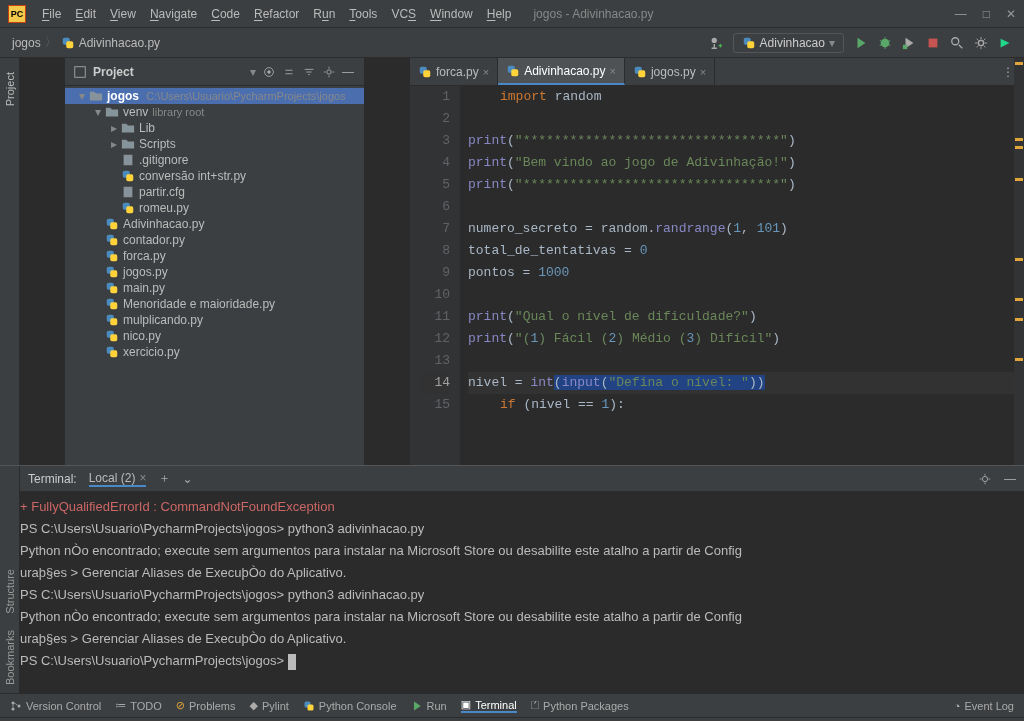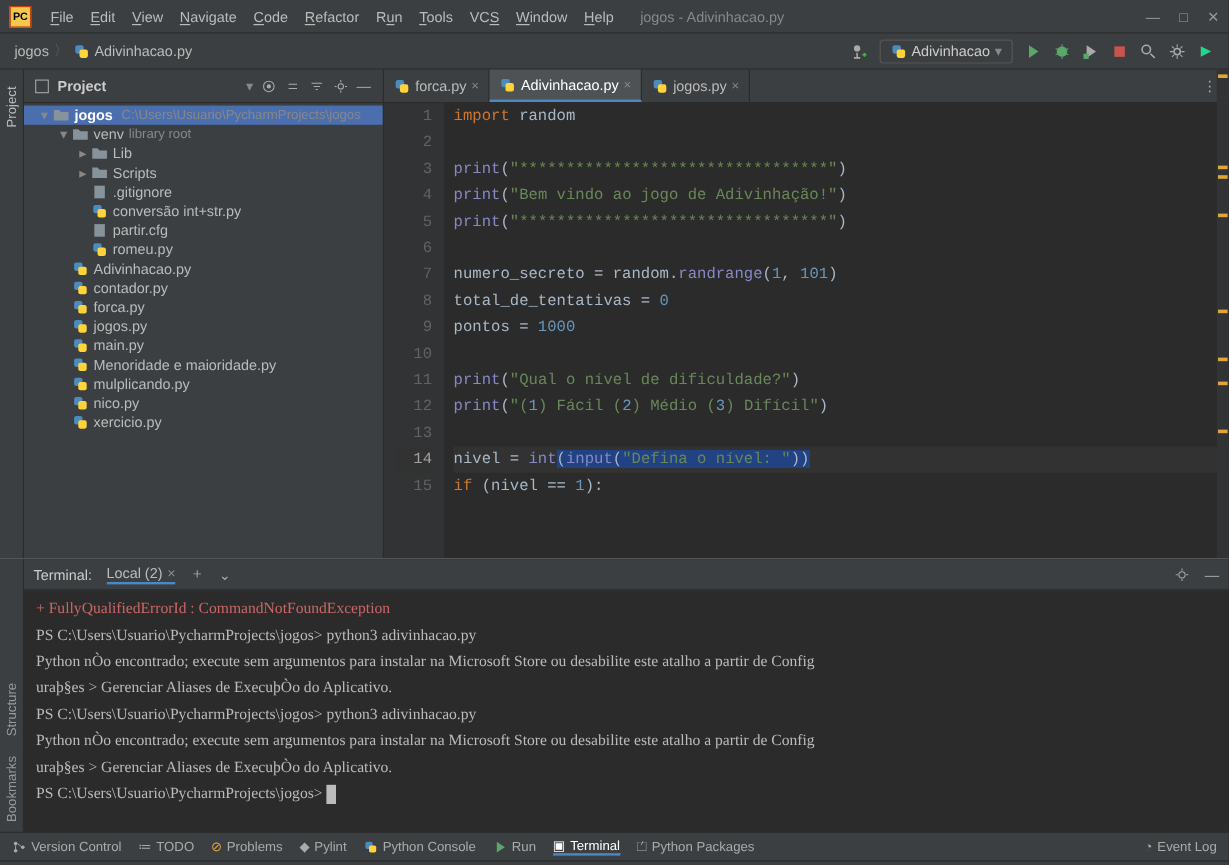--- a/index.html
+++ b/index.html
@@ -18,21 +18,21 @@
 .navbar { height:30px; background:#3c3f41; display:flex; align-items:center; padding:0 12px; border-bottom:1px solid #2b2b2b; }
 .breadcrumb { display:flex; align-items:center; gap:4px; }
 .breadcrumb .bc-item { color:#bbb; cursor:pointer; }
 .breadcrumb .sep { color:#666; }
 .navbar-spacer { flex:1; }
 .nav-actions { display:flex; align-items:center; gap:10px; }
 .run-config { background:#3c3f41; border:1px solid #555; border-radius:3px; padding:2px 8px; display:flex; align-items:center; gap:4px; color:#ccc; cursor:pointer; }
 .nav-icon { width:14px; height:14px; cursor:pointer; }
 
 
-.main { display:flex; height:407px; }
+.main { display:flex; height:407px;gap:45px; }
 
 
 .left-bar { width:20px; background:#3c3f41; border-right:1px solid #2b2b2b; display:flex; flex-direction:column; align-items:center; padding-top:6px; }
 .left-bar .tab { writing-mode:vertical-rl; transform:rotate(180deg); font-size:11px; color:#bbb; padding:8px 2px; cursor:pointer; }
 .left-bar-bottom { width:20px; background:#3c3f41; border-right:1px solid #2b2b2b; display:flex; flex-direction:column; justify-content:flex-end; align-items:center; }
 .left-bar-bottom .tab { writing-mode:vertical-rl; transform:rotate(180deg); font-size:11px; color:#999; padding:8px 2px; cursor:pointer; }
 
 
 .project { width:300px; background:#3c3f41; border-right:1px solid #2b2b2b; display:flex; flex-direction:column; }
 .project-header { height:28px; display:flex; align-items:center; padding:0 8px; gap:6px; border-bottom:1px solid #2b2b2b; }
@@ -53,39 +53,39 @@
 .tab-item.active { background:#4e5254; color:#fff; border-bottom:2px solid #4a88c7; }
 .tab-item .closex { color:#888; font-size:11px; }
 .tabs-more { margin-left:auto; padding:0 10px; color:#aaa; cursor:pointer; }
 .code-area { flex:1; display:flex; font-family:'Consolas','Courier New',monospace; font-size:13px; line-height:22px; }
 .gutter { background:#313335; color:#606366; text-align:right; padding:0 10px 0 10px; user-select:none; width:50px; }
 .gutter .ln { height:22px; }
 .gutter .ln.hl { background:#323232; color:#a1a1a1; }
 .code { flex:1; padding-left:8px; color:#a9b7c6; position:relative; }
 .code .line { height:22px; white-space:pre; }
 .code .line.hl { background:#323232; }
-.kw { color:#cc7832; }
+.kw { color:#cc7832;margin-left:32px; }
 .str { color:#6a8759; }
 .num { color:#6897bb; }
 .builtin { color:#8888c6; }
 .ident { color:#a9b7c6; }
 .selrect { background:#214283; border-radius:0; }
 .errstripe { position:absolute; right:0; top:0; width:10px; height:100%; background:#313335; }
 .errstripe .mark { position:absolute; right:1px; width:8px; height:3px; }
 
 
 .terminal-panel { height:228px; display:flex; border-top:1px solid #555; }
 .terminal-body { flex:1; display:flex; flex-direction:column; background:#2b2b2b; }
 .terminal-head { height:26px; background:#3c3f41; display:flex; align-items:center; padding:0 8px; gap:12px; border-bottom:1px solid #2b2b2b; }
 .terminal-head .tlabel { color:#ccc; }
 .terminal-head .ttab { color:#bbb; display:flex; align-items:center; gap:4px; cursor:pointer; border-bottom:2px solid #4a88c7; padding-bottom:0; }
 .terminal-head .ttab .closex { color:#888; }
 .terminal-head .plus, .terminal-head .down { color:#aaa; cursor:pointer; }
 .terminal-head .spacer { flex:1; }
-.terminal-out { flex:1; font-family:Liberation Serif, serif; font-size:13px; line-height:22px; color:#bbb; padding:4px 10px; overflow:hidden; }
+.terminal-out { flex:1; font-family:Liberation Sans, sans-serif; font-size:13px; line-height:22px; color:#bbb; padding:4px 0; overflow:hidden; }
 .terminal-out .err { color:#cc6666; }
 .terminal-out .prompt { color:#bbb; }
 .cursor { display:inline-block; width:8px; height:16px; background:#bbb; vertical-align:middle; }
 
 
 .tool-tabs { height:24px; background:#3c3f41; display:flex; align-items:center; gap:14px; padding:0 10px; border-top:1px solid #2b2b2b; font-size:11px; }
 .tool-tabs .titem { display:flex; align-items:center; gap:4px; color:#aaa; cursor:pointer; }
 .tool-tabs .titem.active { color:#fff; border-bottom:2px solid #4a88c7; }
 .tool-tabs .spacer { flex:1; }
 

